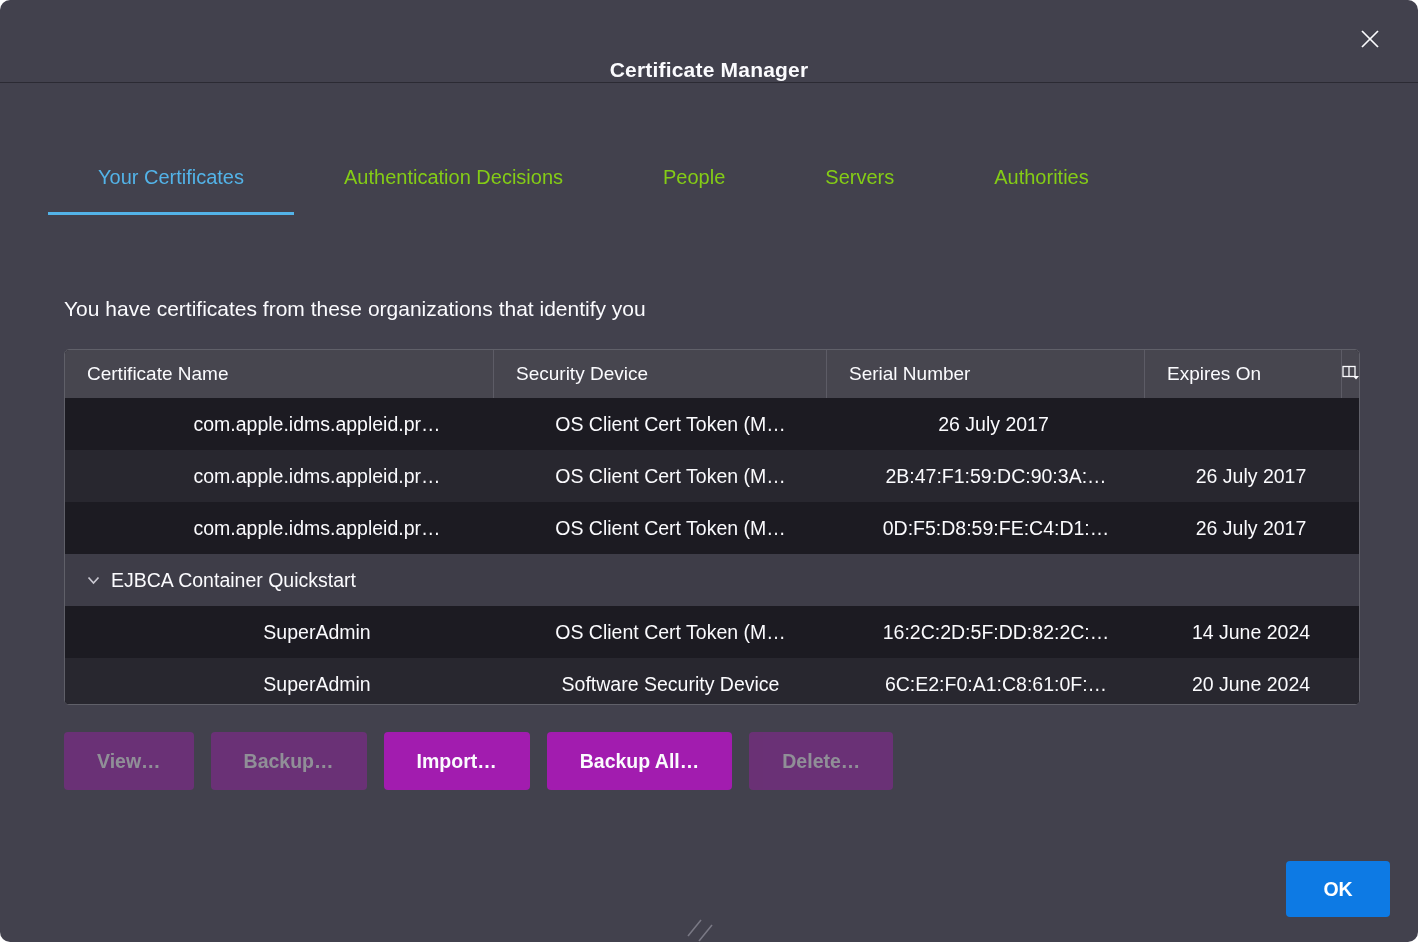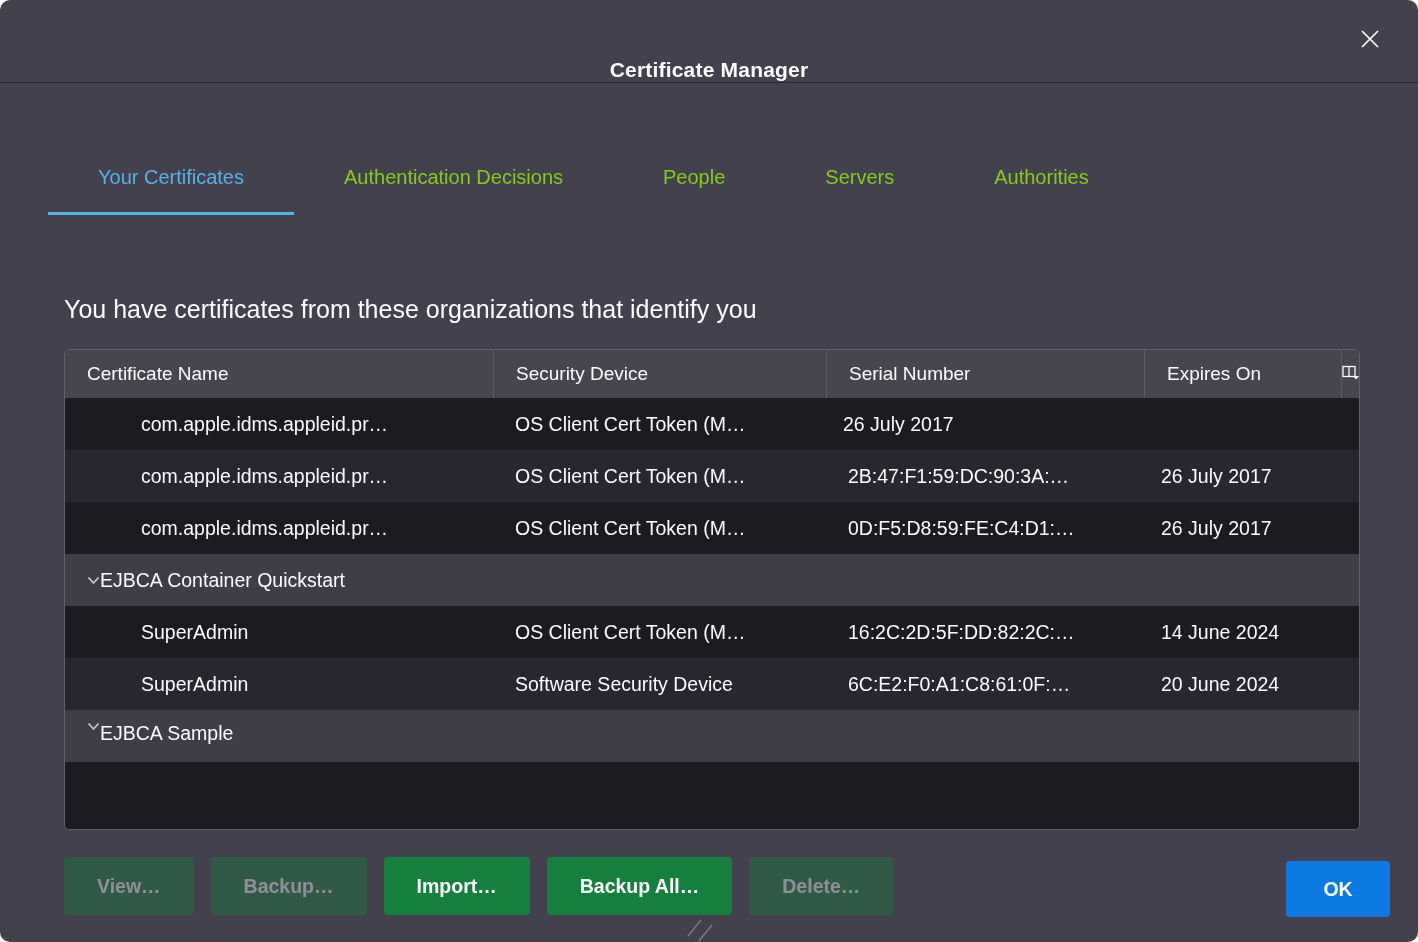--- a/index.html
+++ b/index.html
@@ -19,52 +19,52 @@
     display:flex;align-items:center;justify-content:center;cursor:pointer;
   }
   
   .tabs{display:flex;margin:81px 0 0 48px;}
   .tab{
     padding:0 50px 22px 50px;font-size:20px;line-height:26px;color:#84cc16;
     border-bottom:3px solid transparent;cursor:pointer;white-space:nowrap;
   }
   .tab.active{color:var(--accent-tab,#53b3e8);border-bottom-color:var(--accent-tab,#53b3e8);}
   
-  .desc{margin:83px 0 0 64px;font-size:25px;line-height:22px;}
+  .desc{margin:83px 0 0 64px;font-size:21px;line-height:22px;}
   
   .table{
-    margin:29px 58px 0 64px;width:1296px;height:481px;box-sizing:border-box;
+    margin:29px 58px 0 64px;width:1296px;height:356px;box-sizing:border-box;
     border:1px solid #606069;border-radius:5px;overflow:hidden;background:#1c1b22;
   }
   .thead{
     display:grid;grid-template-columns:428px 333px 318px 197px 1fr;
     height:48px;background:#47464f;align-items:center;font-size:19px;
   }
   .hcell{padding-left:22px;height:100%;display:flex;align-items:center;box-sizing:border-box;white-space:nowrap;cursor:default;}
   .hcell + .hcell{border-left:1px solid #5d5c66;}
   .hcell.picker{padding-left:0;justify-content:center;}
-  .tbody{background:#1c1b22;}
+  .tbody{background:#1c1b22;text-align:center;}
   .row{
     display:grid;grid-template-columns:428px 333px 318px 197px 1fr;
     height:52px;align-items:center;font-size:19.5px;background:#1c1b22;white-space:nowrap;
   }
   .row.alt{background:#28272f;}
   .cell{padding-left:22px;overflow:hidden;text-overflow:ellipsis;}
   .c-name{padding-left:76px;}
   .c-expires{padding-left:17px;}
-  .group-row{display:flex;background:#3e3d48;padding-left:22px;box-sizing:border-box;}
+  .group-row{display:flex;background:#3e3d48;padding-left:22px;box-sizing:border-box;gap:11px;}
   .group-row .group-label{font-size:19.5px;}
   .group-row.partial{align-items:flex-start;}
   .group-row.partial .group-label,
   .group-row.partial .chev{margin-top:12px;}
   .chev{display:flex;align-items:center;}
   
   .btnrow{display:flex;gap:17px;margin:27px 0 0 64px;}
   .abtn{
-    height:58px;padding:0 33px;border:none;border-radius:4px;background:#15803d;
+    height:58px;padding:0 33px;border:none;border-radius:4px;background:#a21caf;
     color:#fbfbfe;font-family:"Liberation Sans",sans-serif;font-size:19.5px;font-weight:700;
     cursor:pointer;
   }
   .abtn.disabled{opacity:.42;cursor:default;}
   
   .ok{
     position:absolute;right:28px;bottom:25px;width:104px;height:56px;border:none;border-radius:4px;
     background:var(--ok-button,#0d7ae4);color:#ffffff;font-family:"Liberation Sans",sans-serif;
     font-size:19.5px;font-weight:700;cursor:pointer;
   }

